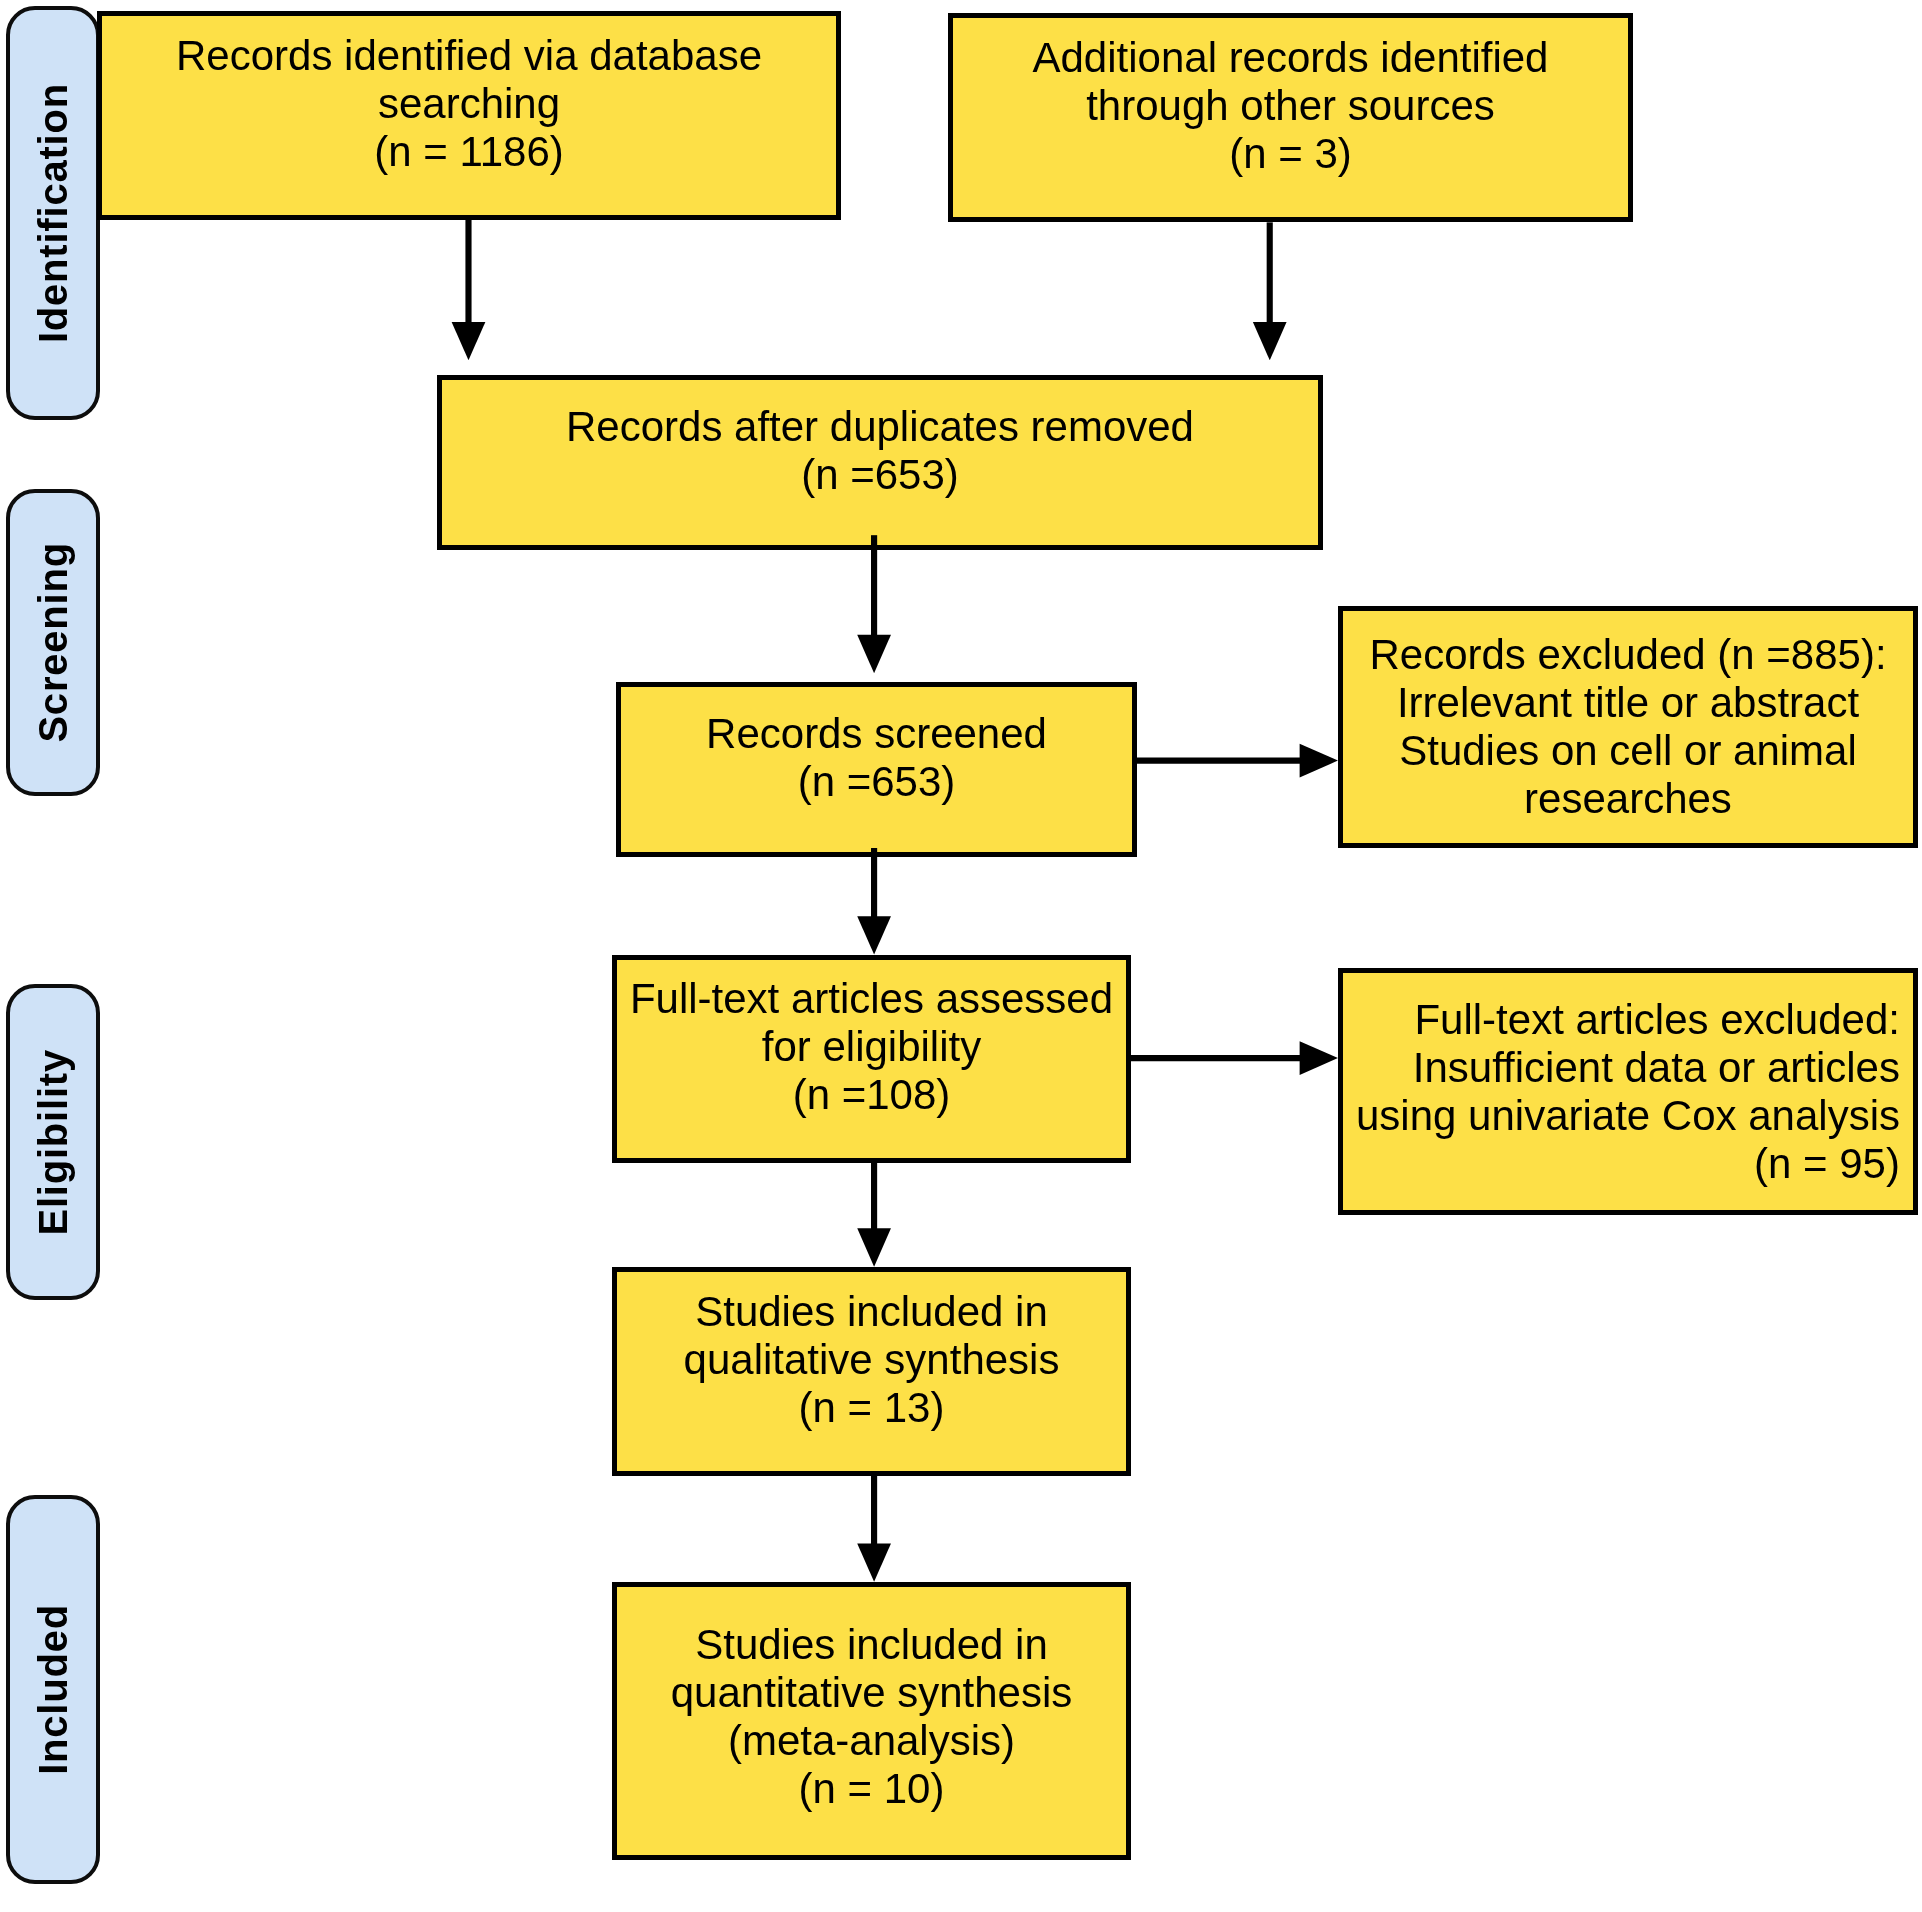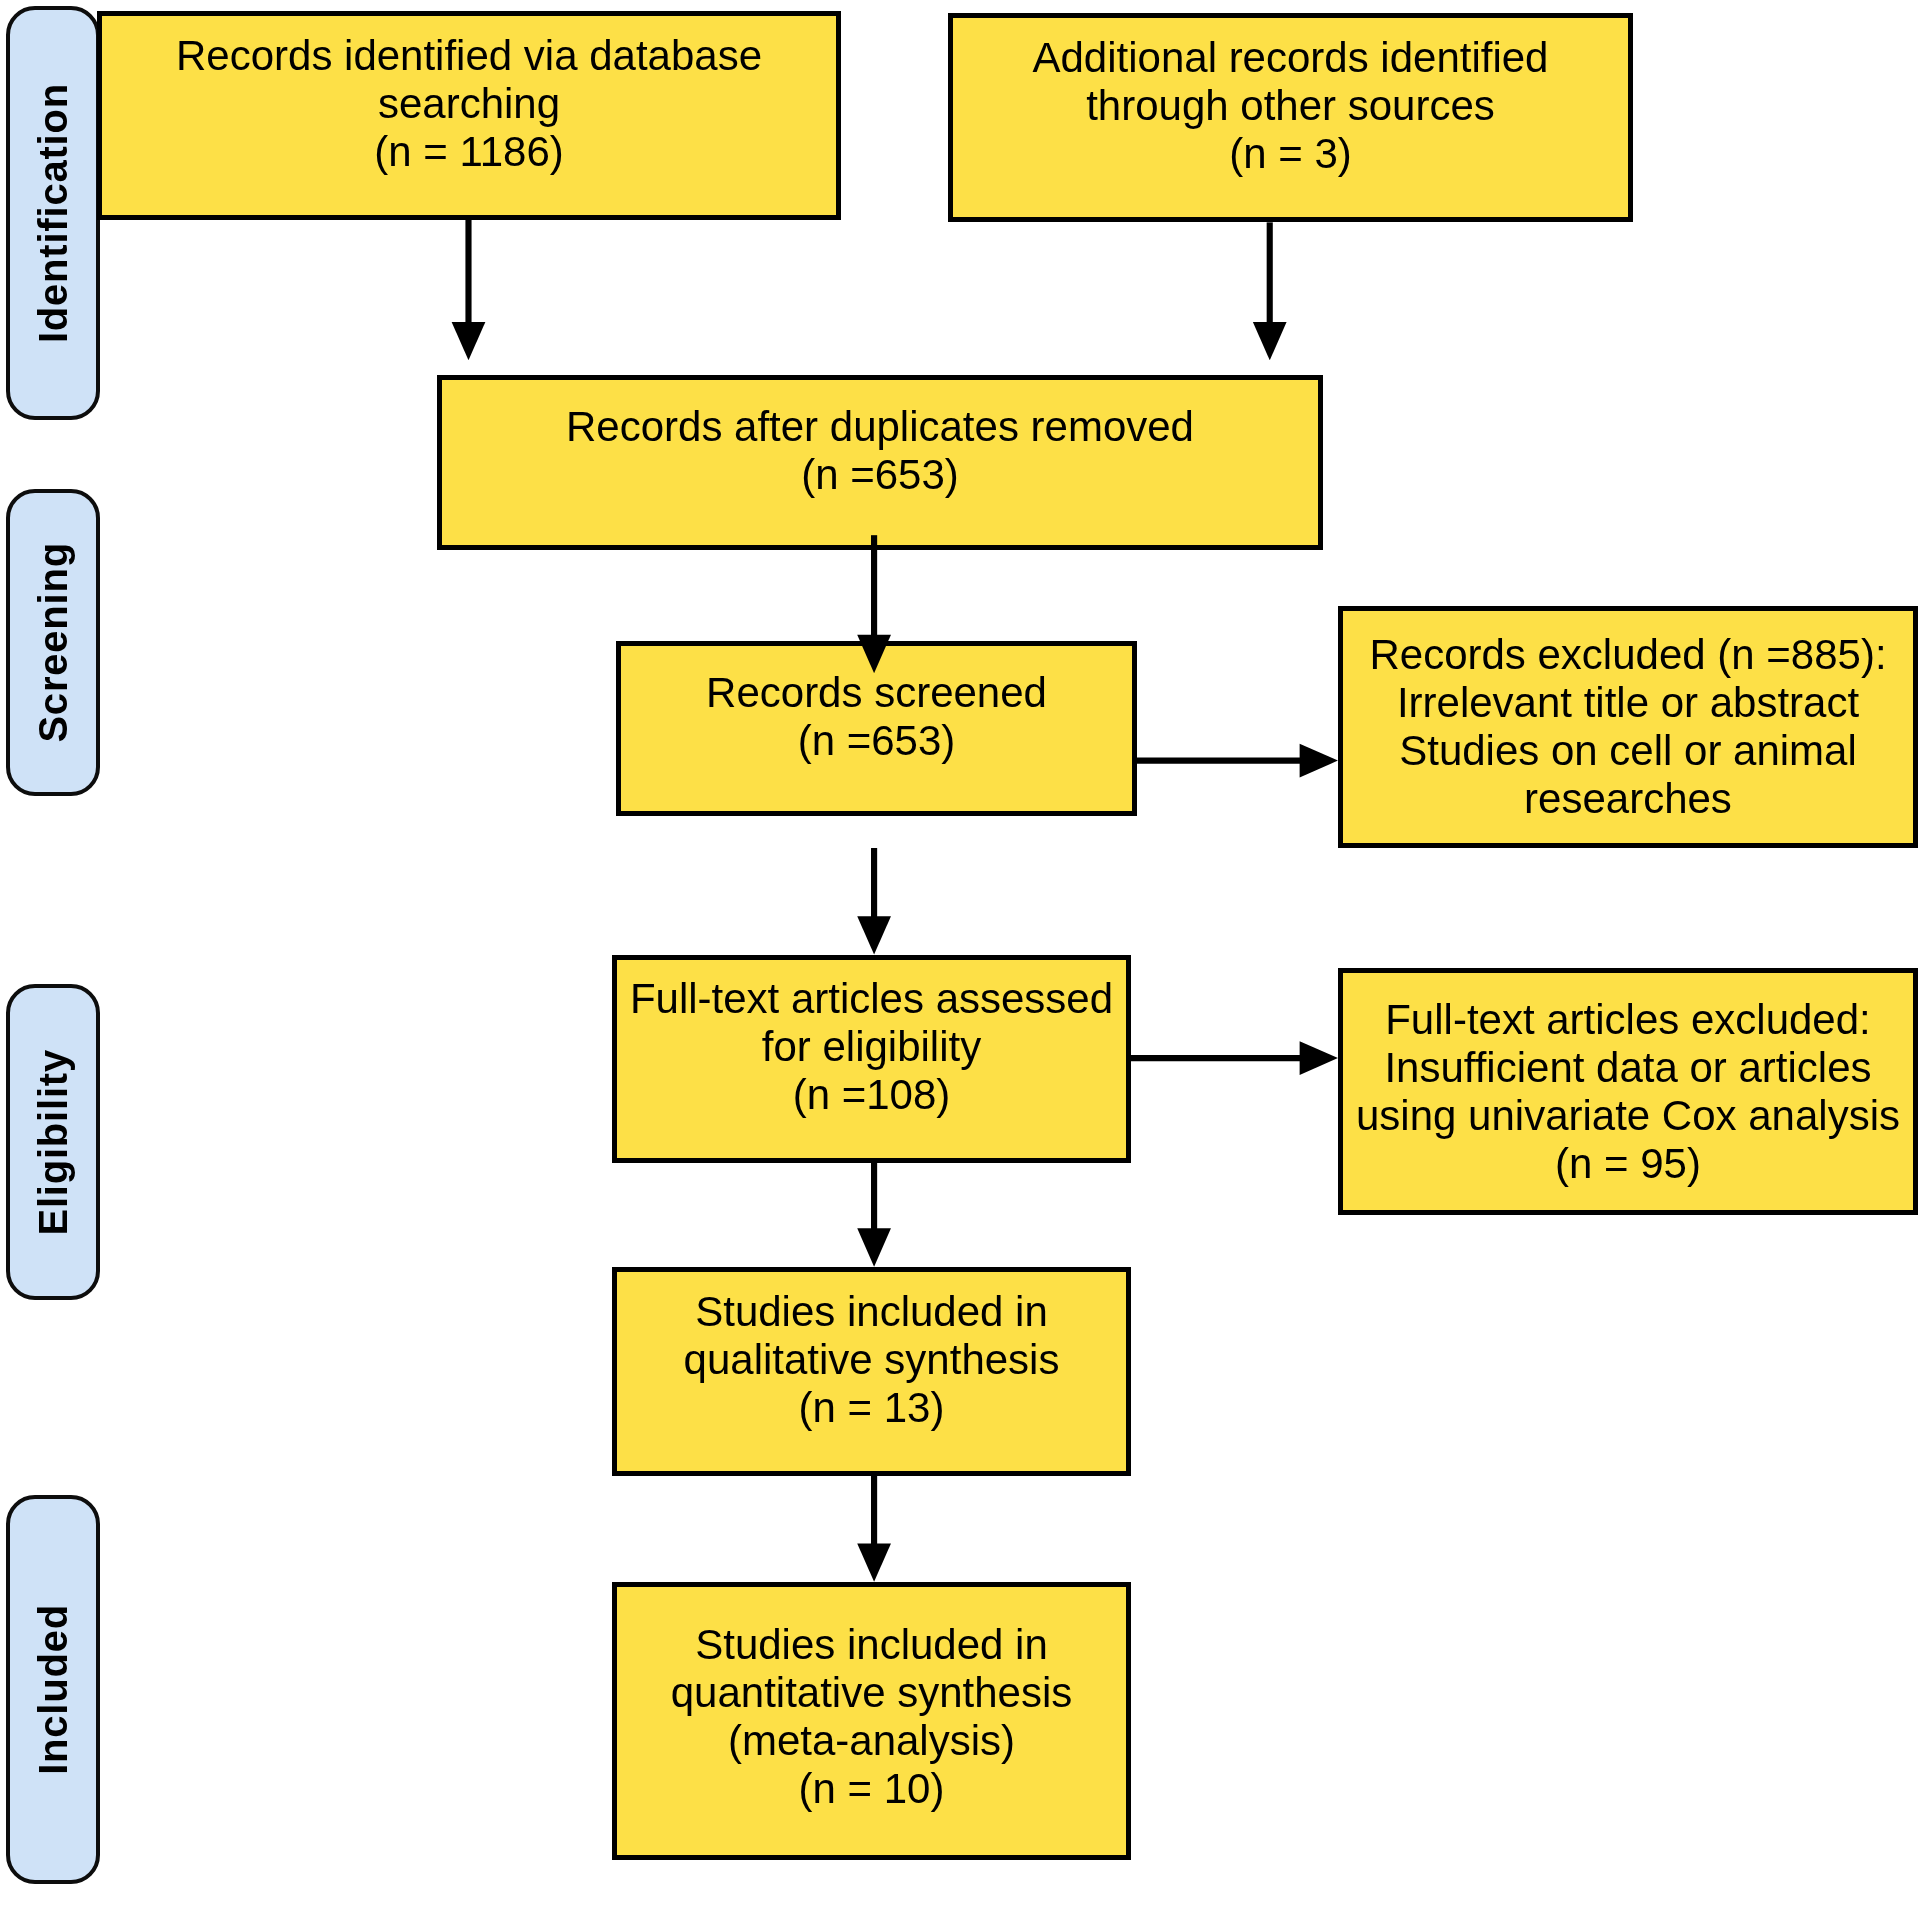--- a/index.html
+++ b/index.html
@@ -75,33 +75,33 @@
 searching
 (n = 1186)</div>
 
   <div class="fbox" style="left:928px; top:13px; width:685px; height:209px;margin-left:20px;">Additional records identified
 through other sources
 (n = 3)</div>
 
   <div class="fbox" style="left:437px; top:375px; width:886px; height:175px;">Records after duplicates removed
 (n =653)</div>
 
-  <div class="fbox" style="left:616px; top:641px; width:521px; height:175px;">Records screened
+  <div class="fbox" style="left:616px; top:682px; width:521px; height:175px;">Records screened
 (n =653)</div>
 
   <div class="fbox" style="left:1338px; top:606px; width:580px; height:242px; padding-bottom:7.7px;">Records excluded (n =885):
 Irrelevant title or abstract
 Studies on cell or animal
 researches</div>
 
   <div class="fbox" style="left:612px; top:955px; width:519px; height:208px;">Full-text articles assessed
 for eligibility
 (n =108)</div>
 
-  <div class="fbox" style="left:1338px; top:968px; width:580px; height:247px; padding-bottom:7.7px;">Full-text articles excluded:
+  <div class="fbox" style="left:1338px; top:968px; width:580px; height:247px; padding-bottom:7.7px;text-align:right;">Full-text articles excluded:
 Insufficient data or articles
 using univariate Cox analysis
 (n = 95)</div>
 
   <div class="fbox" style="left:612px; top:1267px; width:519px; height:209px;">Studies included in
 qualitative synthesis
 (n = 13)</div>
 
   <div class="fbox" style="left:612px; top:1582px; width:519px; height:278px; padding-bottom:15.3px;">Studies included in
 quantitative synthesis

